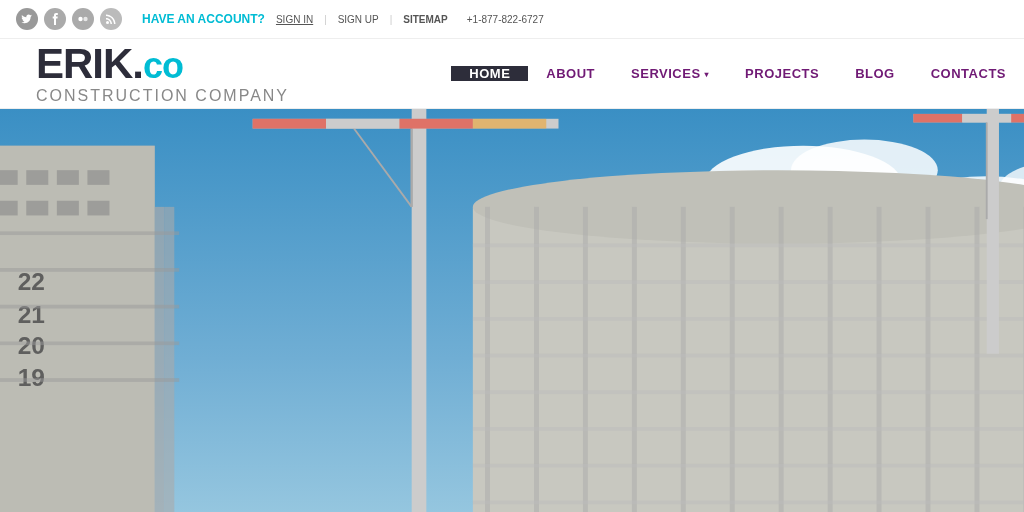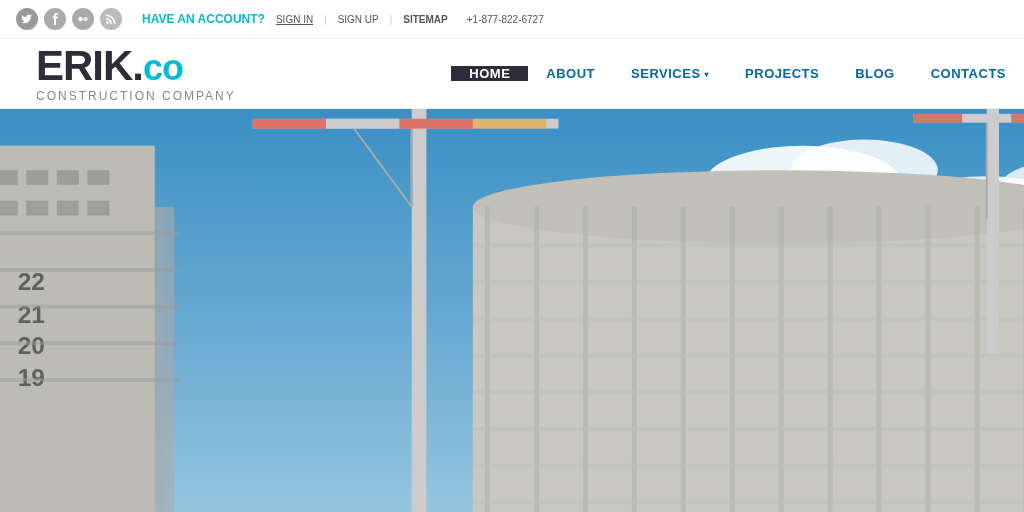--- a/index.html
+++ b/index.html
@@ -75,37 +75,37 @@
       color: #2d2d3a;
       line-height: 1;
       letter-spacing: -1px;
     }
     .logo-text .co {
       color: #00bcd4;
       font-size: 36px;
       font-weight: 700;
     }
     .logo-sub {
-      font-size: 12px;
+      font-size: 16px;
       color: #888;
       letter-spacing: 2px;
       margin-top: 2px;
     }
 
     nav {
       display: flex;
       align-items: center;
     }
     .nav-item {
       display: flex;
       align-items: center;
       padding: 0 18px;
       font-size: 13px;
       font-weight: 600;
-      color: #0369a1;
+      color: #701a75;
       cursor: pointer;
       text-transform: uppercase;
       letter-spacing: 0.5px;
       position: relative;
       white-space: nowrap;
     }
     .nav-item.active {
       background: #2d2d3a;
       color: #fff;
     }

